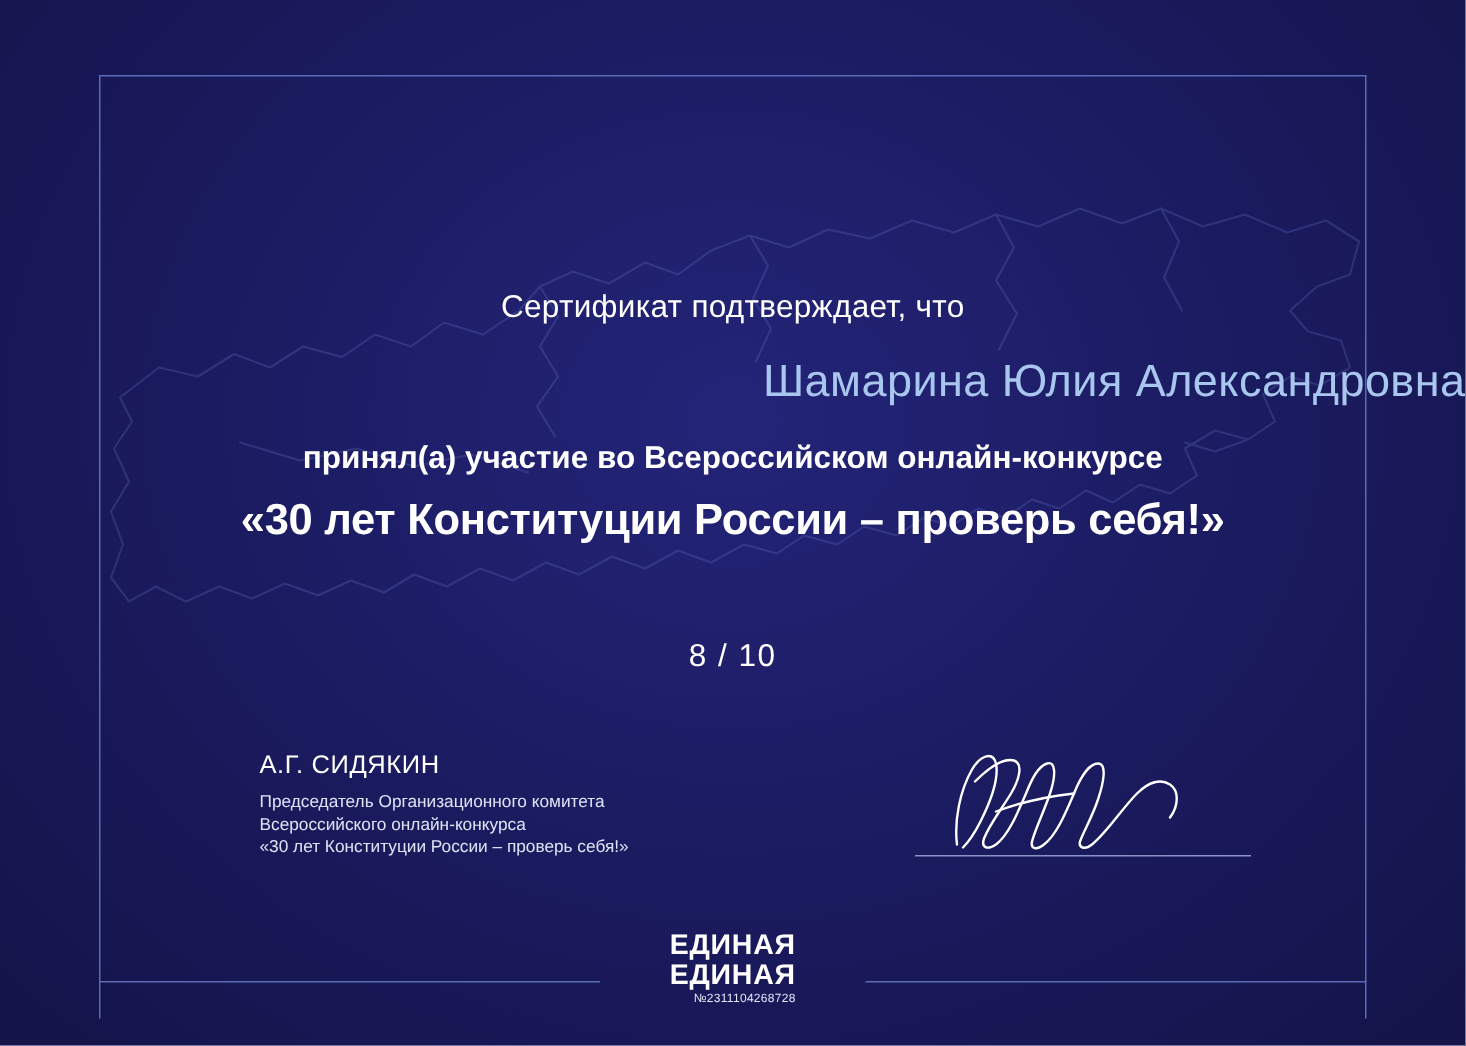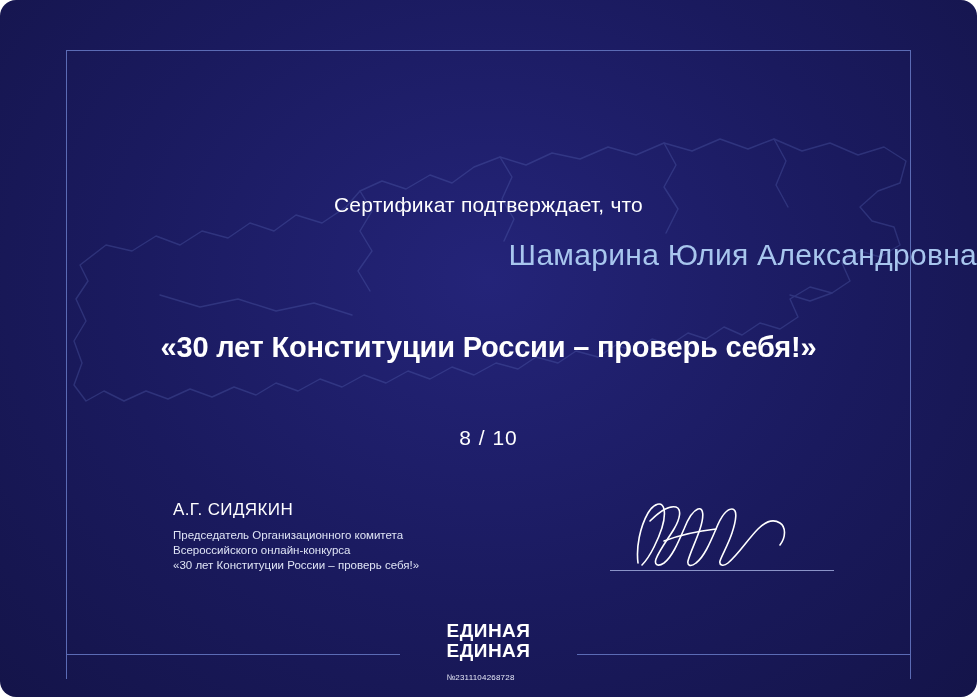--- a/index.html
+++ b/index.html
@@ -14,21 +14,20 @@
     font-family: "Liberation Sans", sans-serif;
   }
 
   .certificate {
     position: relative;
     width: 977px;
     height: 697px;
     background: #1b1b63;
     background-image: radial-gradient(ellipse at 50% 40%, #242479 0%, #1a1a5e 55%, #141449 100%);
     overflow: hidden;
-    border-radius: 16px;
   }
 
   
   .map-bg {
     position: absolute;
     left: 60px;
     top: 95px;
     width: 860px;
     height: 370px;
     opacity: 0.30;
@@ -163,39 +162,39 @@
     border-bottom: 1px solid #5b6bb5;
   }
   .footer-rule-left { left: 66px; width: 334px; }
   .footer-rule-right { right: 66px; width: 334px; }
 
   .logo {
     position: absolute;
     left: 50%;
     transform: translateX(-50%);
     top: 4px;
-    text-align: left;
+    text-align: right;
     color: #ffffff;
   }
   .logo-line1 {
     font-size: 19px;
     font-weight: bold;
     letter-spacing: 0.5px;
     line-height: 20px;
   }
   .logo-line2 {
     font-size: 19px;
     font-weight: bold;
     letter-spacing: 0.5px;
     line-height: 20px;
   }
   .logo-number {
     font-size: 8px;
     letter-spacing: 0.2px;
-    margin-top: 12px;
+    margin-top: 0;
     color: #e4e7f7;
   }
 </style>
 </head>
 <body>
 
 <div class="certificate">
 
   <div class="map-bg">
     <svg viewBox="0 0 860 370" fill="none" xmlns="http://www.w3.org/2000/svg">
@@ -209,20 +208,21 @@
         <path d="M772 198 L750 206 L730 200"></path>
       </g>
     </svg>
   </div>
 
   <div class="border-frame"></div>
 
   <div class="content">
     <div class="line-confirms">Сертификат подтверждает, что</div>
     <div class="recipient-name">Шамарина Юлия Александровна</div>
+    <div class="participation-line">принял(а) участие во Всероссийском онлайн-конкурсе</div>
     <div class="contest-title">«30 лет Конституции России – проверь себя!»</div>
     <div class="score">8 / 10</div>
 
     <div class="signer-block">
       <div class="signer-name">А.Г. СИДЯКИН</div>
       <div class="signer-role">
         <div>Председатель Организационного комитета</div>
         <div>Всероссийского онлайн-конкурса</div>
         <div>«30 лет Конституции России – проверь себя!»</div>
       </div>

